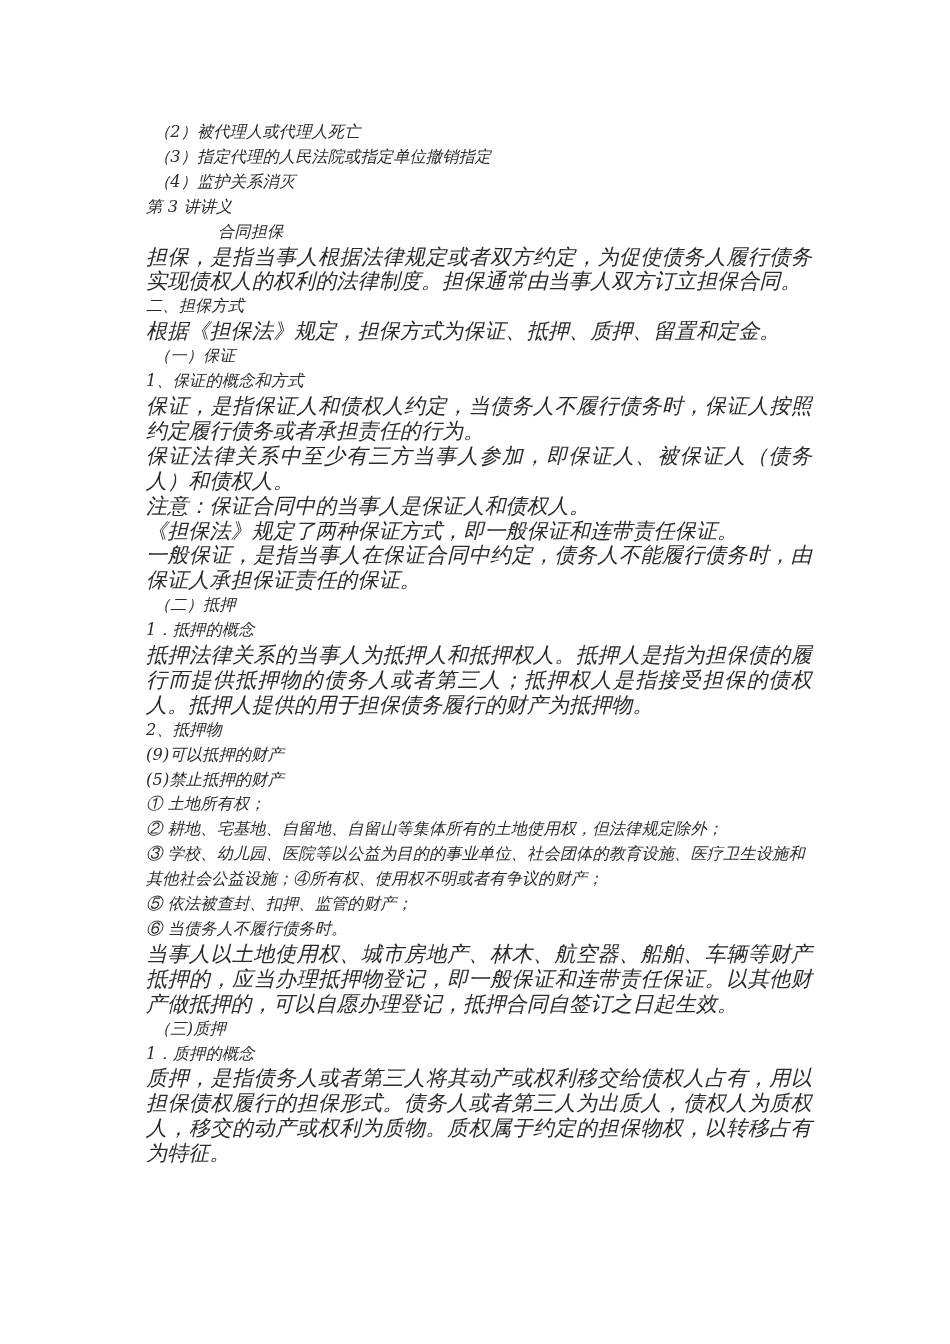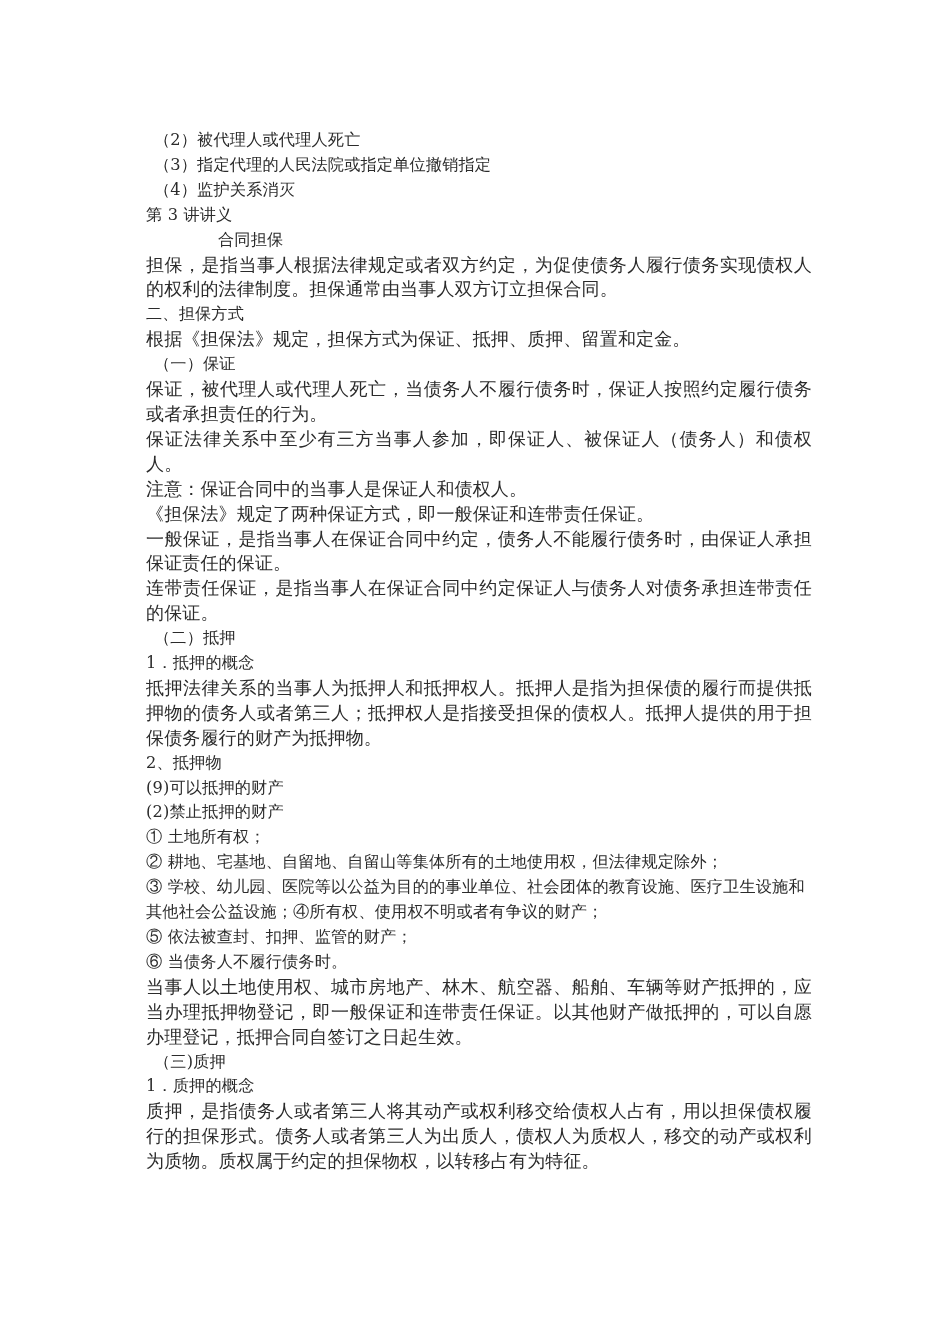--- a/index.html
+++ b/index.html
@@ -11,34 +11,35 @@
     position: relative;
     width: 950px;
     height: 1344px;
     background: #ffffff;
     overflow: hidden;
     font-family: "DejaVu Serif", "Liberation Serif", serif;
   }
   .doc-body {
     position: absolute;
     left: 146px;
-    top: 128px;
+    top: 120px;
     width: 666px;
+    font-style: italic;
   }
   .ln {
     font-size: 16.2px;
     line-height: 24.9px;
     color: #2b2b2b;
     white-space: pre-wrap;
     letter-spacing: 0.15px;
     text-align: left;
   }
   
   .para {
-    font-size: 18px;
+    font-size: 21px;
     line-height: 24.9px;
     color: #2b2b2b;
     text-align: justify;
     text-justify: inter-ideograph;
     letter-spacing: 0.15px;
     white-space: pre-wrap;
   }
   .indent-half { padding-left: 8px; }
   .indent-title { padding-left: 72px; }
 </style>
@@ -49,32 +50,32 @@
   <div class="doc-body" id="doc-body">
       <div class="ln indent-half">（2）被代理人或代理人死亡</div>
       <div class="ln indent-half">（3）指定代理的人民法院或指定单位撤销指定</div>
       <div class="ln indent-half">（4）监护关系消灭</div>
       <div class="ln">第 3 讲讲义</div>
       <div class="ln indent-title">合同担保</div>
       <div class="para">担保，是指当事人根据法律规定或者双方约定，为促使债务人履行债务实现债权人的权利的法律制度。担保通常由当事人双方订立担保合同。</div>
       <div class="ln">二、担保方式</div>
       <div class="para">根据《担保法》规定，担保方式为保证、抵押、质押、留置和定金。</div>
       <div class="ln indent-half">（一）保证</div>
-      <div class="para">保证，被代理人或代理人死亡，当债务人不履行债务时，保证人按照约定履行债务或者承担责任的行为。</div>
+      <div class="ln">1、保证的概念和方式</div>
+      <div class="para">保证，是指保证人和债权人约定，当债务人不履行债务时，保证人按照约定履行债务或者承担责任的行为。</div>
       <div class="para">保证法律关系中至少有三方当事人参加，即保证人、被保证人（债务人）和债权人。</div>
       <div class="para">注意：保证合同中的当事人是保证人和债权人。</div>
       <div class="para">《担保法》规定了两种保证方式，即一般保证和连带责任保证。</div>
       <div class="para">一般保证，是指当事人在保证合同中约定，债务人不能履行债务时，由保证人承担保证责任的保证。</div>
-      <div class="para">连带责任保证，是指当事人在保证合同中约定保证人与债务人对债务承担连带责任的保证。</div>
       <div class="ln indent-half">（二）抵押</div>
       <div class="ln">1．抵押的概念</div>
       <div class="para">抵押法律关系的当事人为抵押人和抵押权人。抵押人是指为担保债的履行而提供抵押物的债务人或者第三人；抵押权人是指接受担保的债权人。抵押人提供的用于担保债务履行的财产为抵押物。</div>
       <div class="ln">2、抵押物</div>
       <div class="ln">(9)可以抵押的财产</div>
-      <div class="ln">(2)禁止抵押的财产</div>
+      <div class="ln">(5)禁止抵押的财产</div>
       <div class="ln">① 土地所有权；</div>
       <div class="ln">② 耕地、宅基地、自留地、自留山等集体所有的土地使用权，但法律规定除外；</div>
       <div class="ln">③ 学校、幼儿园、医院等以公益为目的的事业单位、社会团体的教育设施、医疗卫生设施和其他社会公益设施；④所有权、使用权不明或者有争议的财产；</div>
       <div class="ln">⑤ 依法被查封、扣押、监管的财产；</div>
       <div class="ln">⑥ 当债务人不履行债务时。</div>
       <div class="para">当事人以土地使用权、城市房地产、林木、航空器、船舶、车辆等财产抵押的，应当办理抵押物登记，即一般保证和连带责任保证。以其他财产做抵押的，可以自愿办理登记，抵押合同自签订之日起生效。</div>
       <div class="ln indent-half">（三)质押</div>
       <div class="ln">1．质押的概念</div>
       <div class="para">质押，是指债务人或者第三人将其动产或权利移交给债权人占有，用以担保债权履行的担保形式。债务人或者第三人为出质人，债权人为质权人，移交的动产或权利为质物。质权属于约定的担保物权，以转移占有为特征。</div>
     </div>

